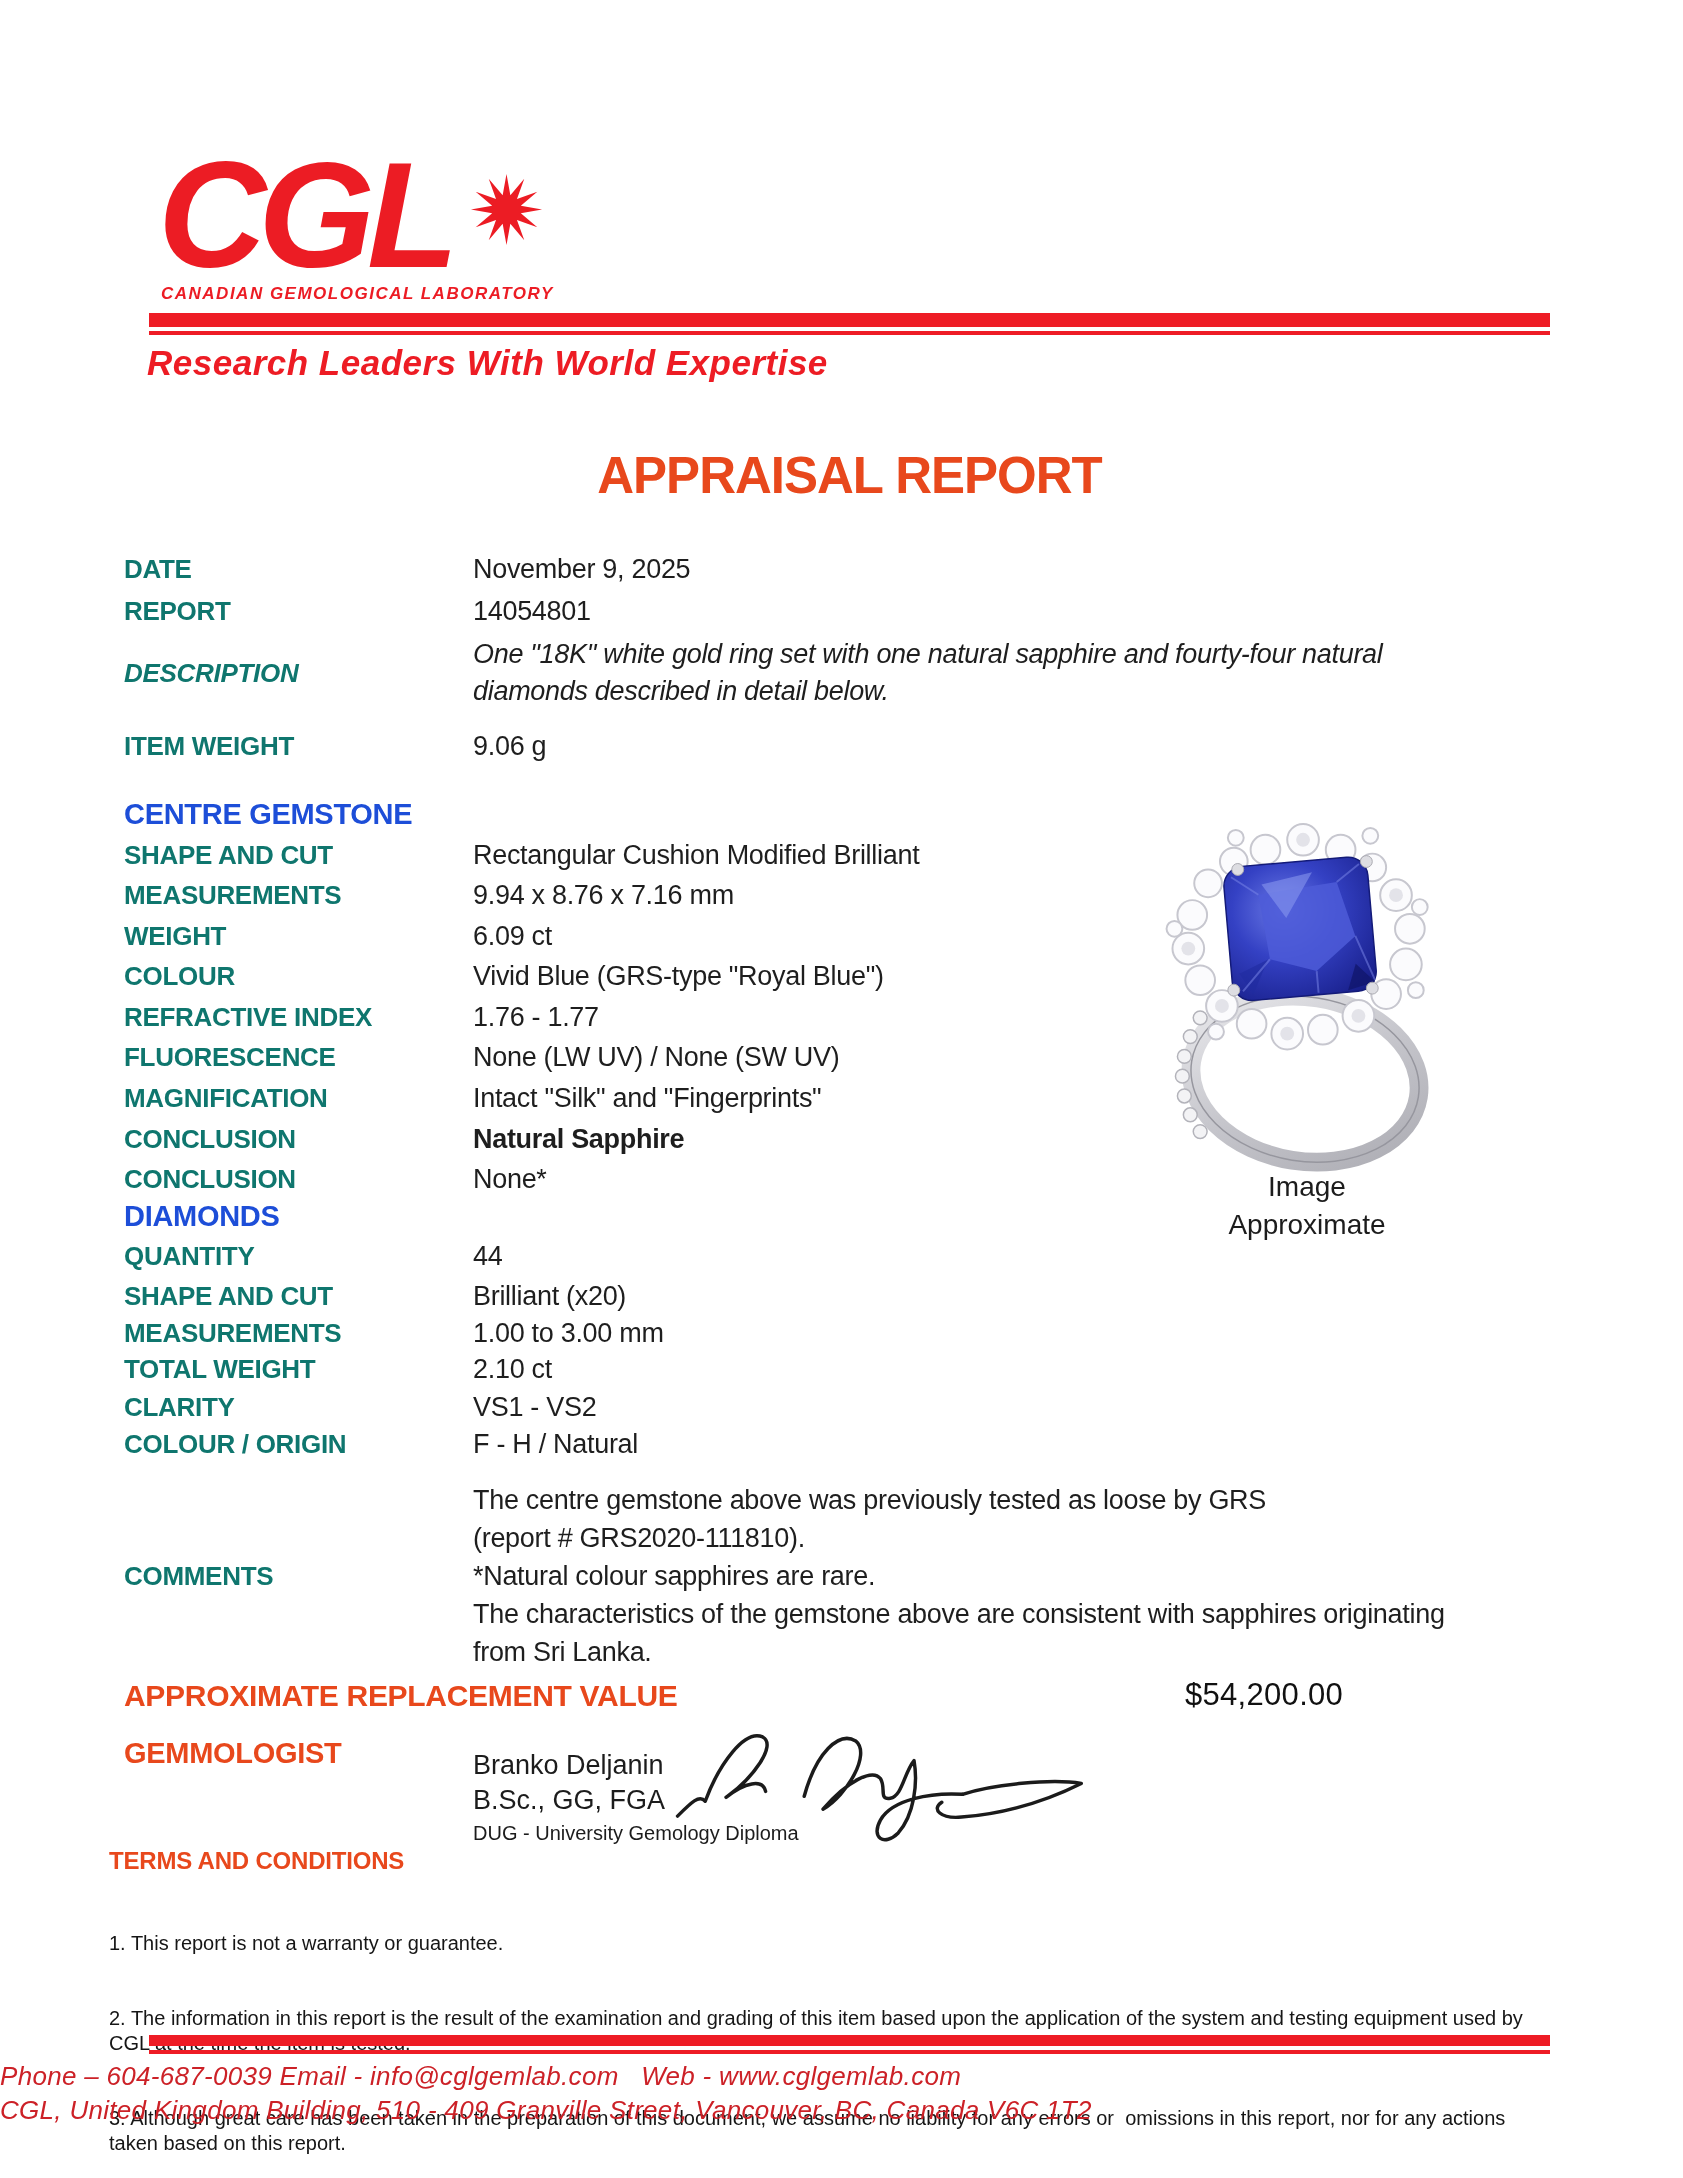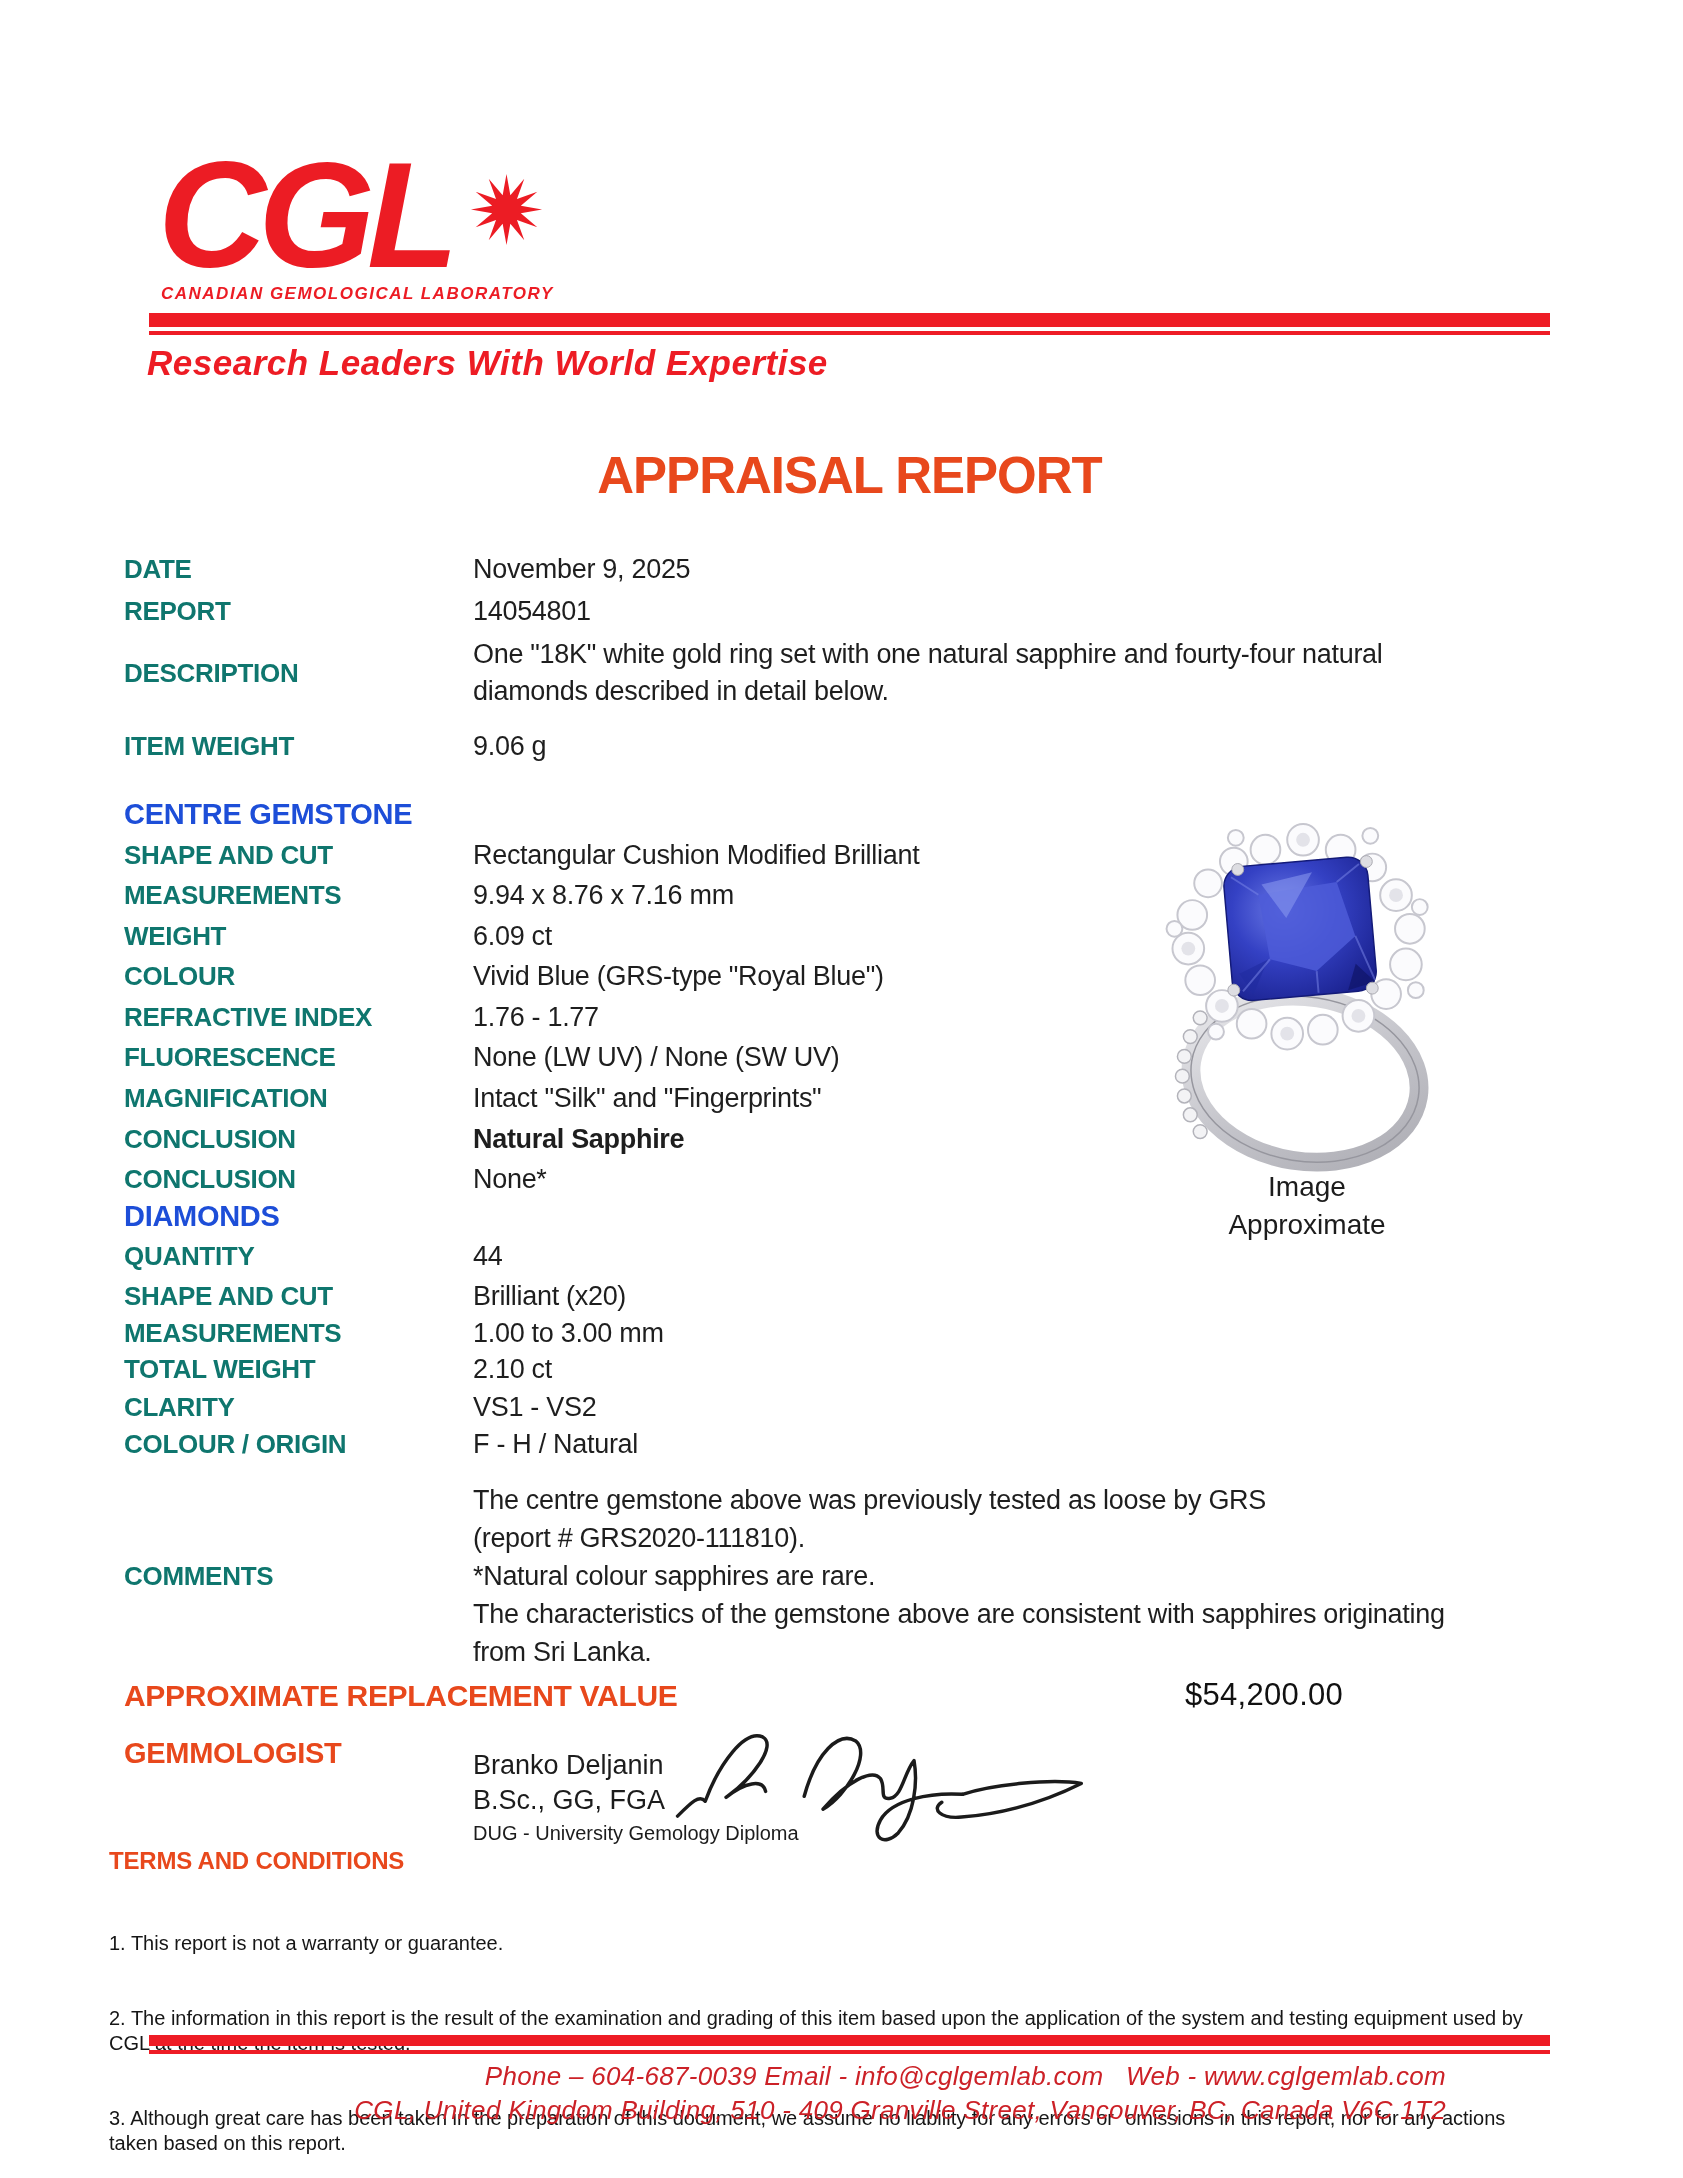--- a/index.html
+++ b/index.html
@@ -37,21 +37,21 @@
   .lbl{
     flex:0 0 349px;color:#0f766e;font-weight:bold;font-size:26px;
     letter-spacing:-0.3px;
   }
   .val{font-size:27px;color:#1e1e1e;letter-spacing:-0.3px;}
   .val.bold{font-weight:bold;}
   .section{
     position:absolute;left:124px;color:#1d4ed8;font-weight:bold;
     font-size:29px;letter-spacing:-0.3px;
   }
-  .desc-row{align-items:center;}
+  .desc-row{align-items:center;font-style:italic;}
   .desc-val{width:941px;line-height:37px;}
   .comments-lines{line-height:38px;width:1084px;}
   .lbl.center{align-self:center;}
   
   .valuation-label{
     position:absolute;left:124px;top:1679px;color:#e8481c;font-weight:bold;
     font-size:30px;letter-spacing:-0.3px;
   }
   .valuation-amount{position:absolute;left:1185px;top:1677px;font-size:31px;color:#111;letter-spacing:0.3px;}
   
@@ -69,21 +69,21 @@
     font-size:24px;letter-spacing:-0.2px;
   }
   .terms-list{
     position:absolute;left:109px;top:1881px;width:1431px;
     font-size:20px;line-height:25px;color:#161616;white-space:pre-wrap;
   }
   
   .footer-bar{position:absolute;left:149px;top:2035px;width:1401px;height:11px;background:#ee1c25;}
   .footer-line{position:absolute;left:149px;top:2050px;width:1401px;height:4px;background:#ee1c25;}
   .footer-text1,.footer-text2{
-    position:absolute;left:0;width:1446px;text-align:right;
+    position:absolute;left:0;width:1446px;text-align:left;
     color:#cc2127;font-style:italic;font-size:26px;letter-spacing:0.3px;
     white-space:pre-wrap;
   }
   .footer-text1{top:2061px;}
   .footer-text2{top:2095px;}
   
   .ring{position:absolute;left:1117px;top:820px;}
   .image-caption{
     position:absolute;left:1117px;top:1168px;width:380px;text-align:center;
     font-size:28px;line-height:38px;color:#1c1c1c;

